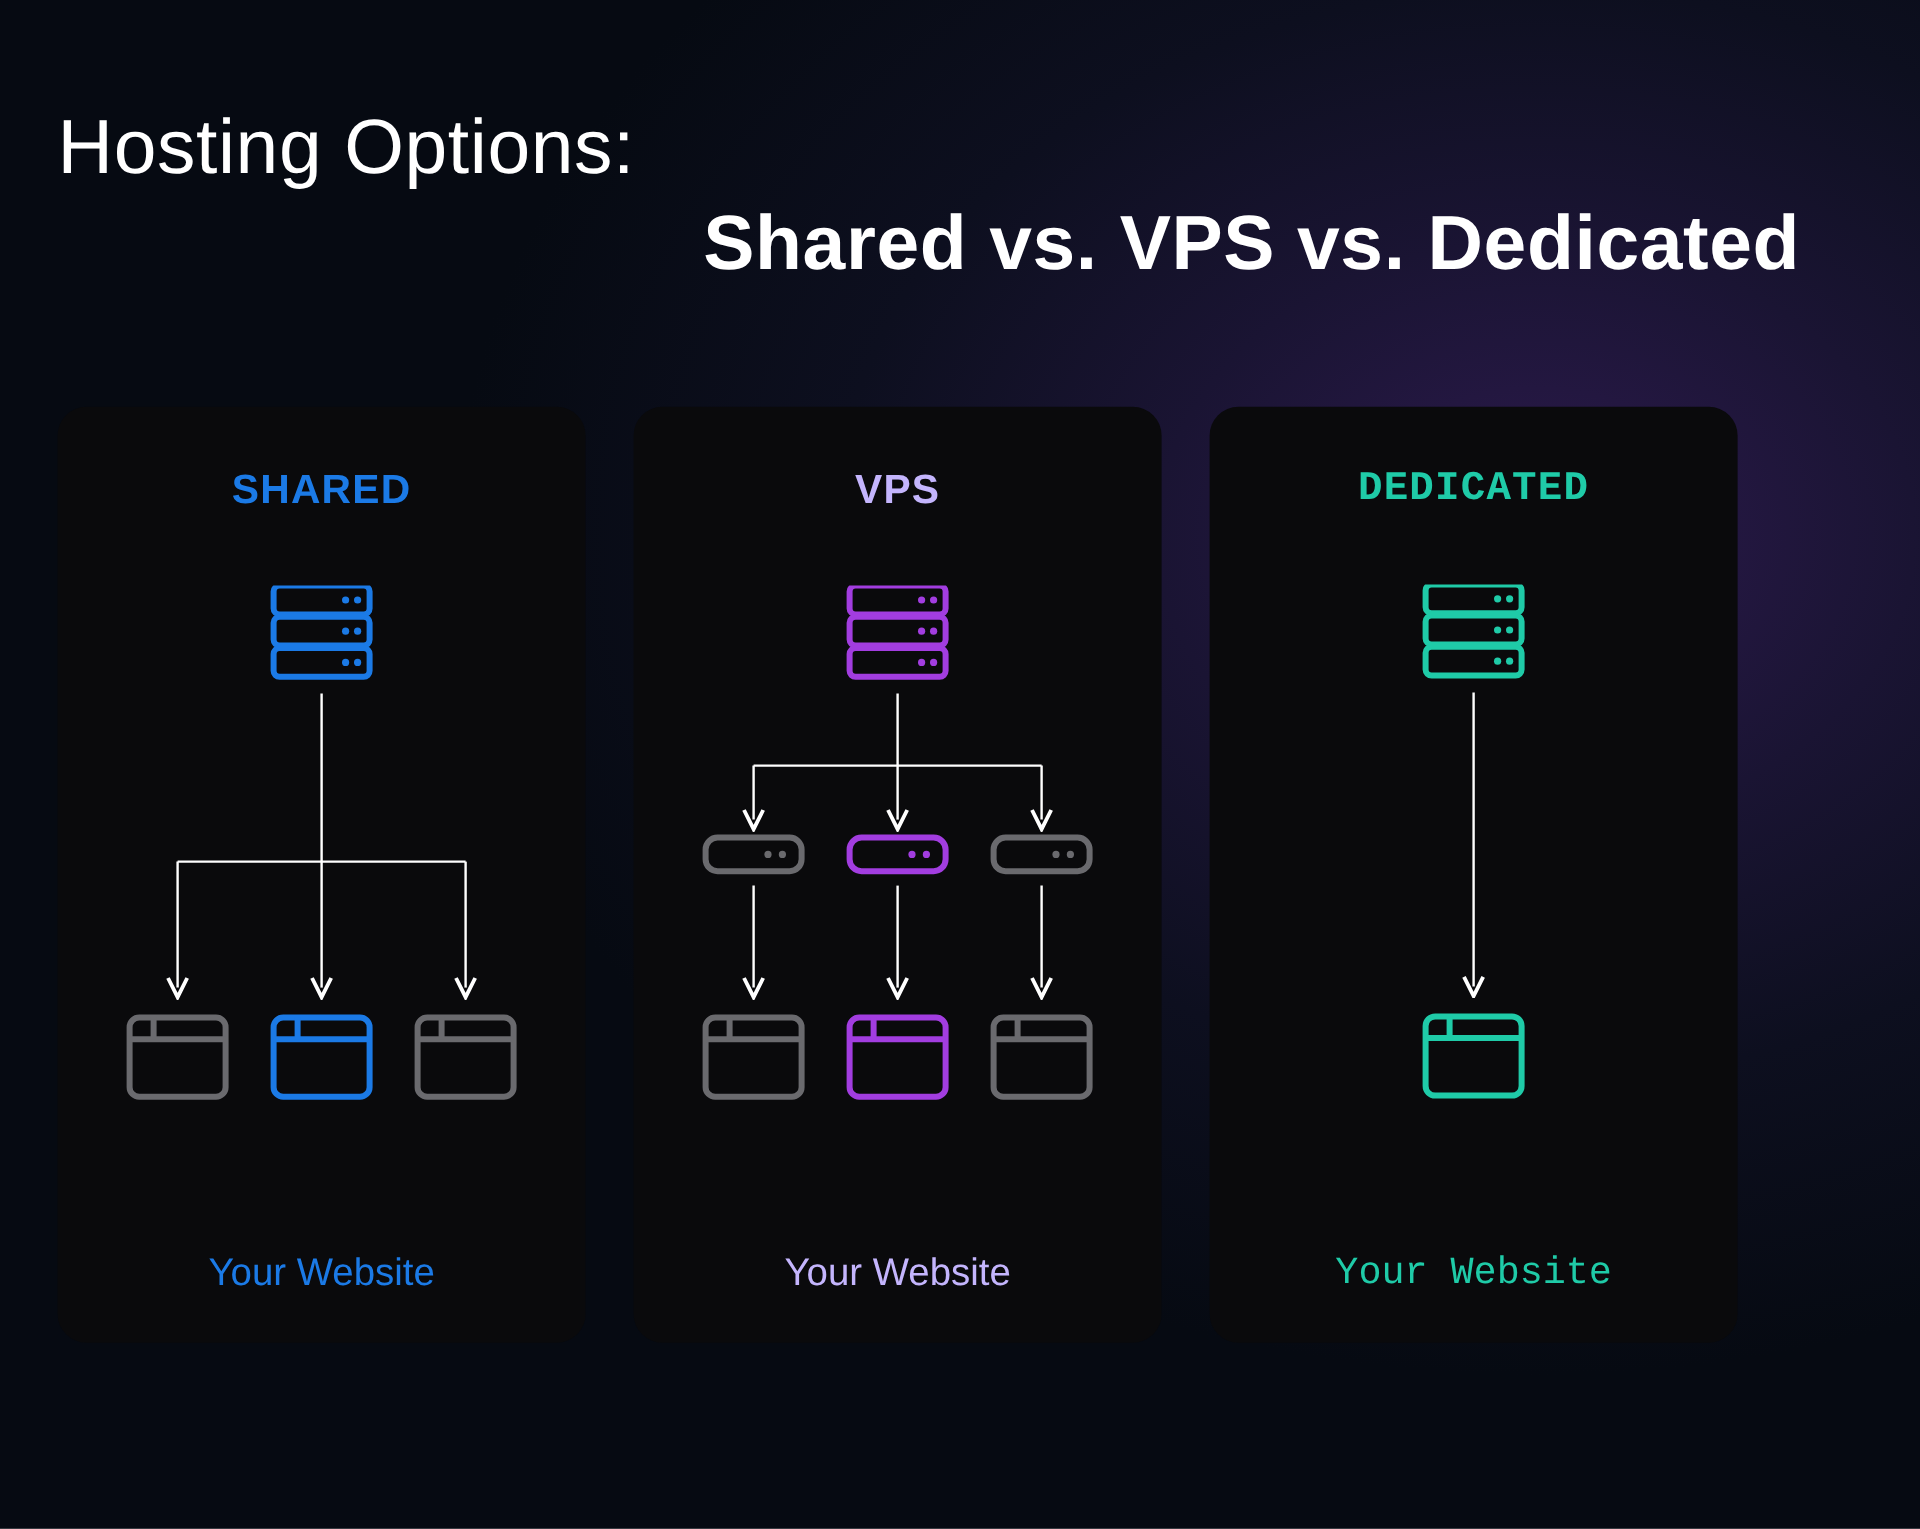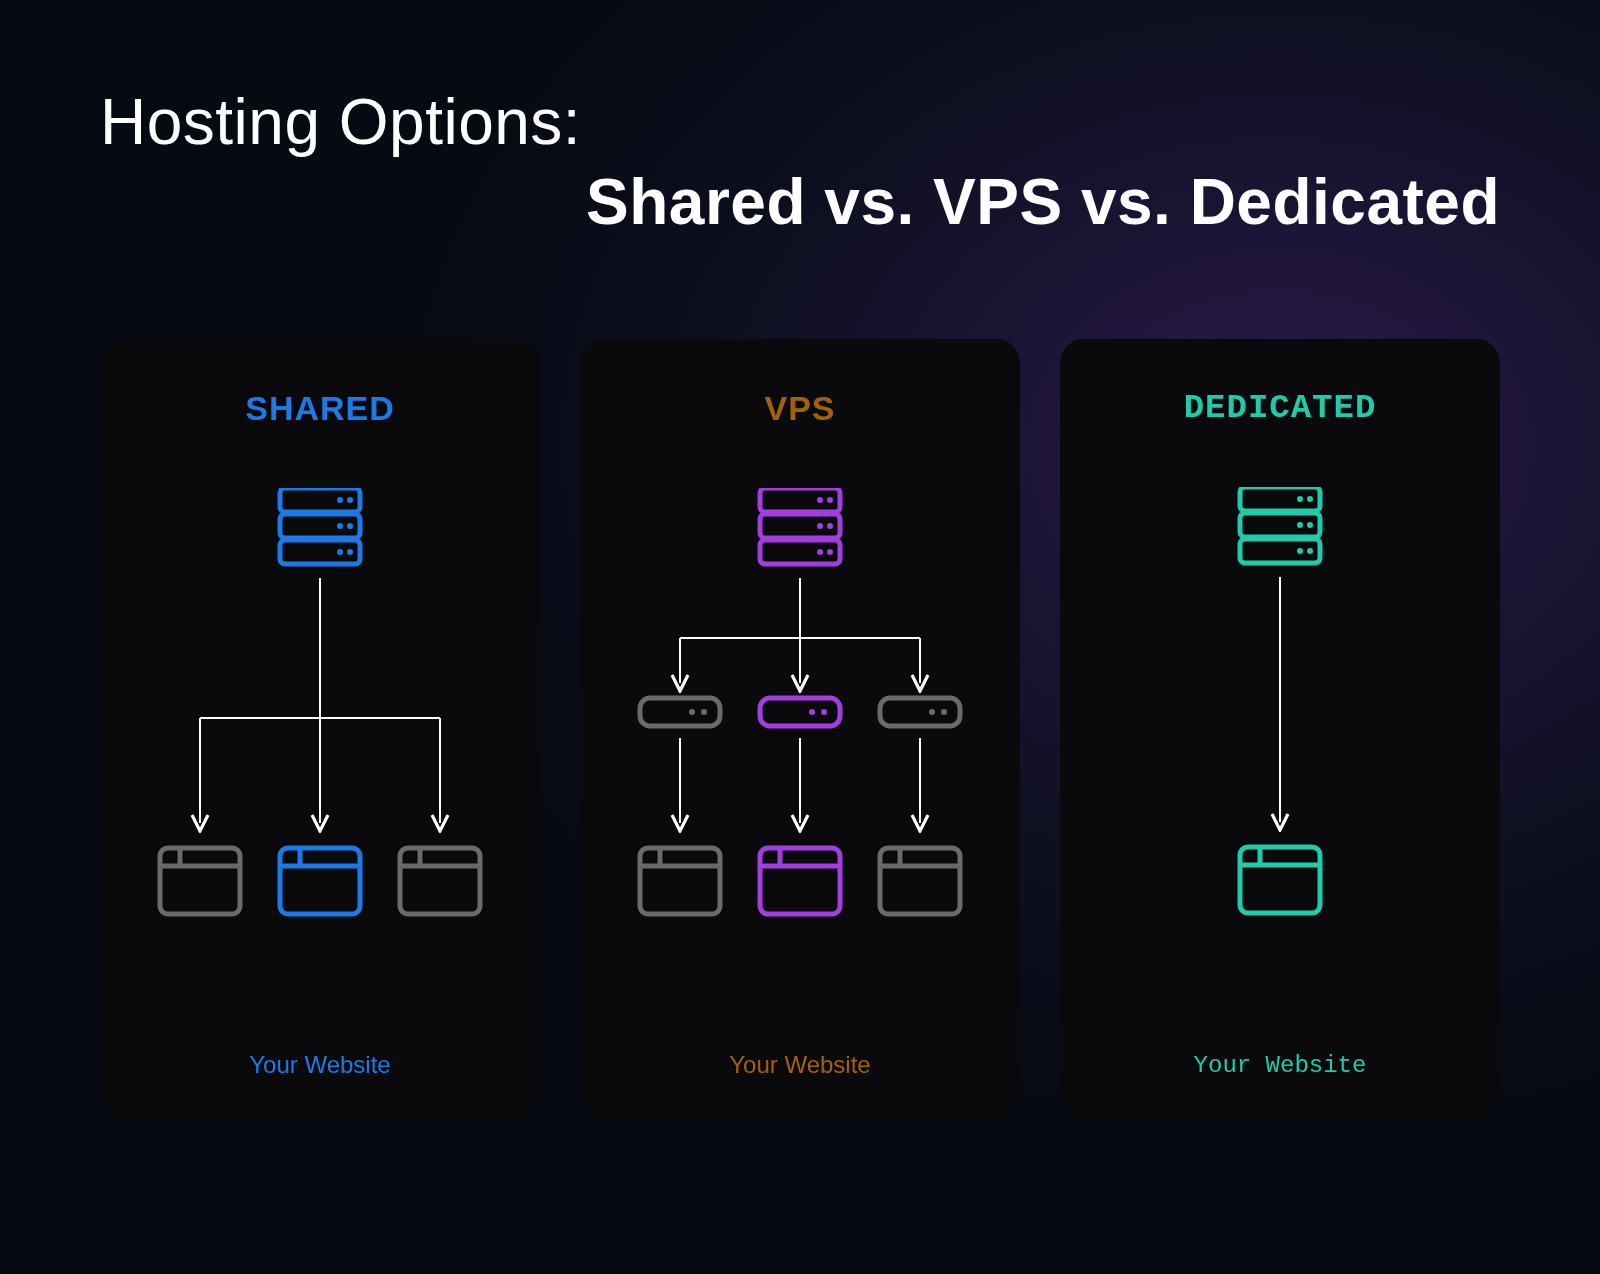--- a/index.html
+++ b/index.html
@@ -6,21 +6,21 @@
   html, body { width: 100%; height: 100%; }
   body {
     width: 1600px;
     height: 1274px;
     background: radial-gradient(ellipse 900px 700px at 80% 35%, #2c1a4d 0%, #1a1433 35%, #0d0f1f 65%, #060a12 100%);
     font-family: "Futura", "Century Gothic", "Avenir", "Segoe UI", Arial, sans-serif;
     color: #ffffff;
     overflow: hidden;
   }
   .page {
-    padding: 85px 100px 0 100px;
+    padding: 85px 100px 0 48px;
   }
   .title-line1 {
     font-size: 64px;
     font-weight: 300;
     letter-spacing: 0.5px;
     color: #ffffff;
   }
   .title-line2 {
     font-size: 64px;
     font-weight: 700;
@@ -45,29 +45,29 @@
     align-items: center;
     justify-content: space-between;
   }
   .card-title {
     font-size: 34px;
     font-weight: 700;
     letter-spacing: 1px;
     margin-bottom: 60px;
   }
   .c-blue   { color: #1b7ae6; }
-  .c-purple { color: #a16207; }
+  .c-purple { color: #c4b5fd; }
   .c-teal   { color: #1fcba8; font-family: Liberation Mono, monospace; }
 
   .diagram {
     width: 100%;
     flex: 1;
   }
   .caption {
-    font-size: 24px;
+    font-size: 32px;
     font-weight: 400;
     margin-top: 10px;
   }
   svg { display: block; margin: 0 auto; }
 </style>
 </head>
 <body>
 
 <div class="page">
   <div class="title-line1">Hosting Options:</div>

